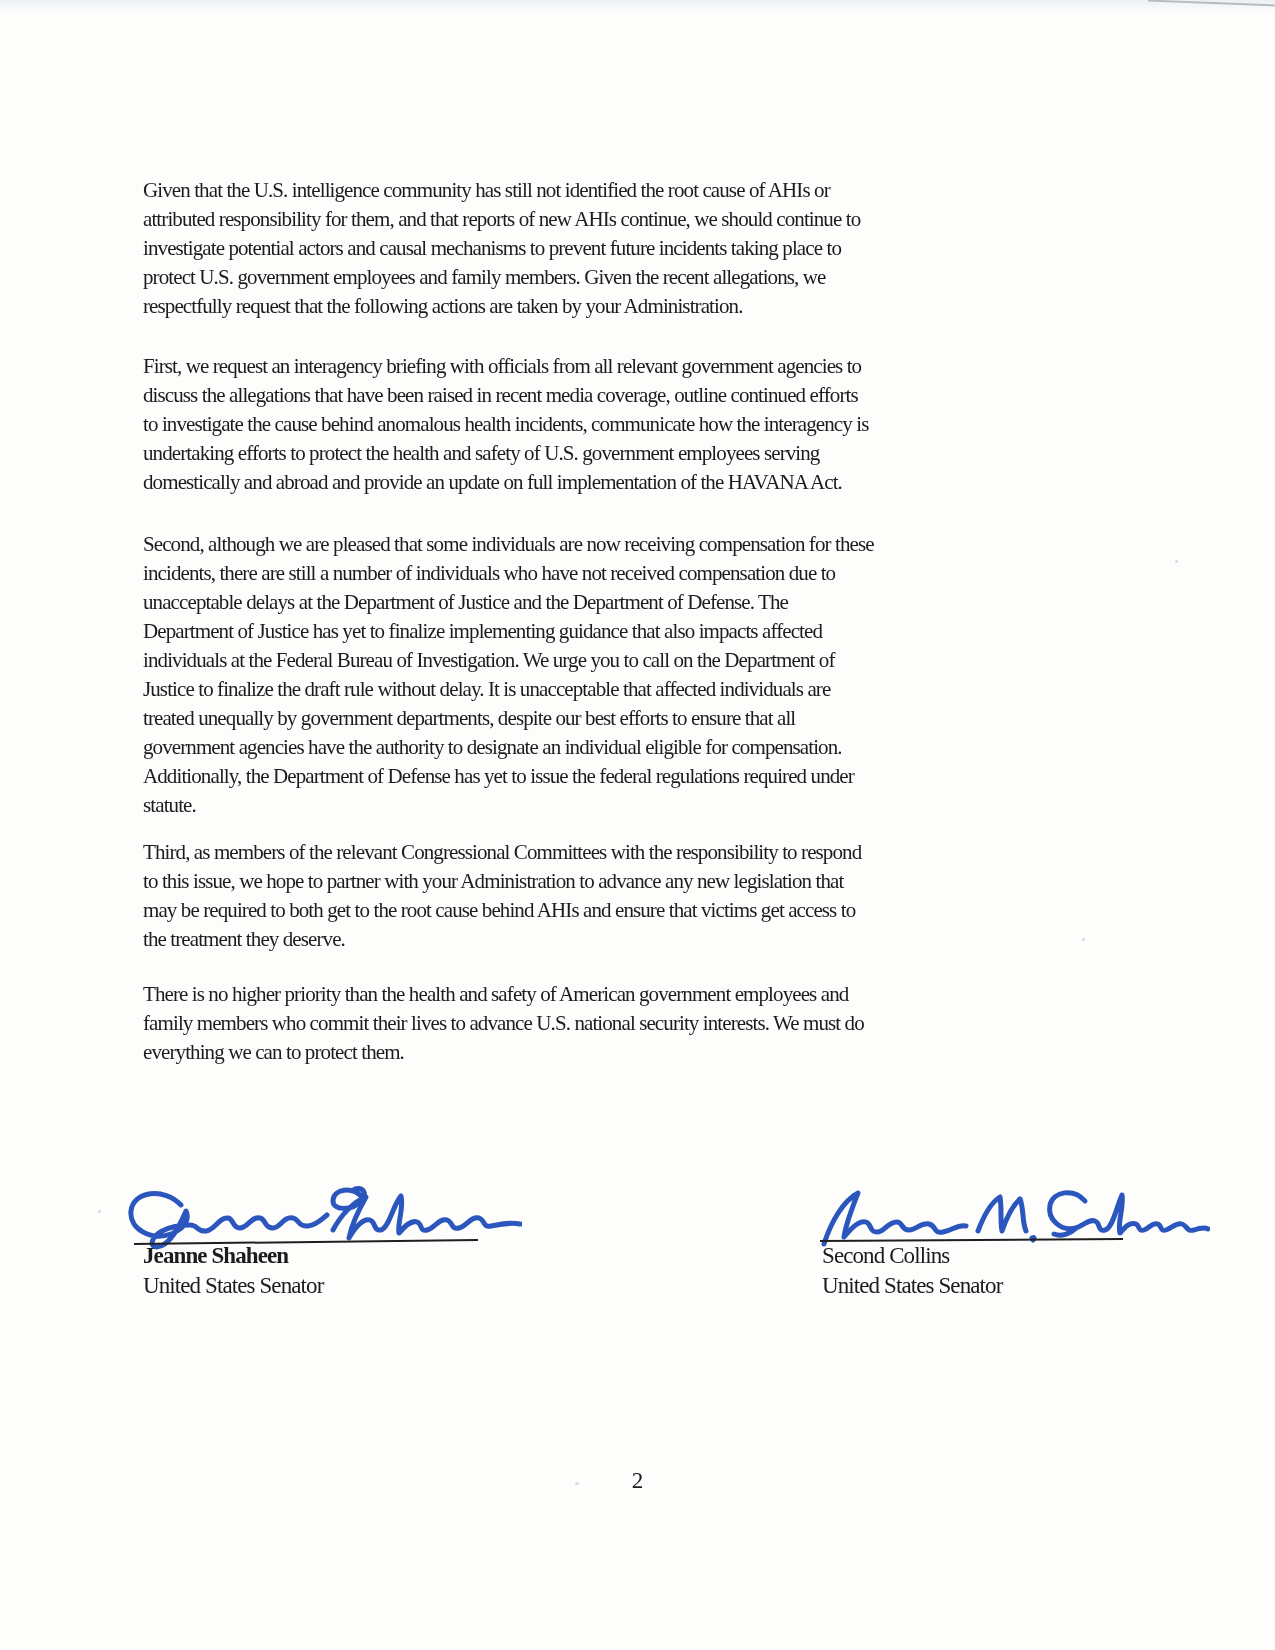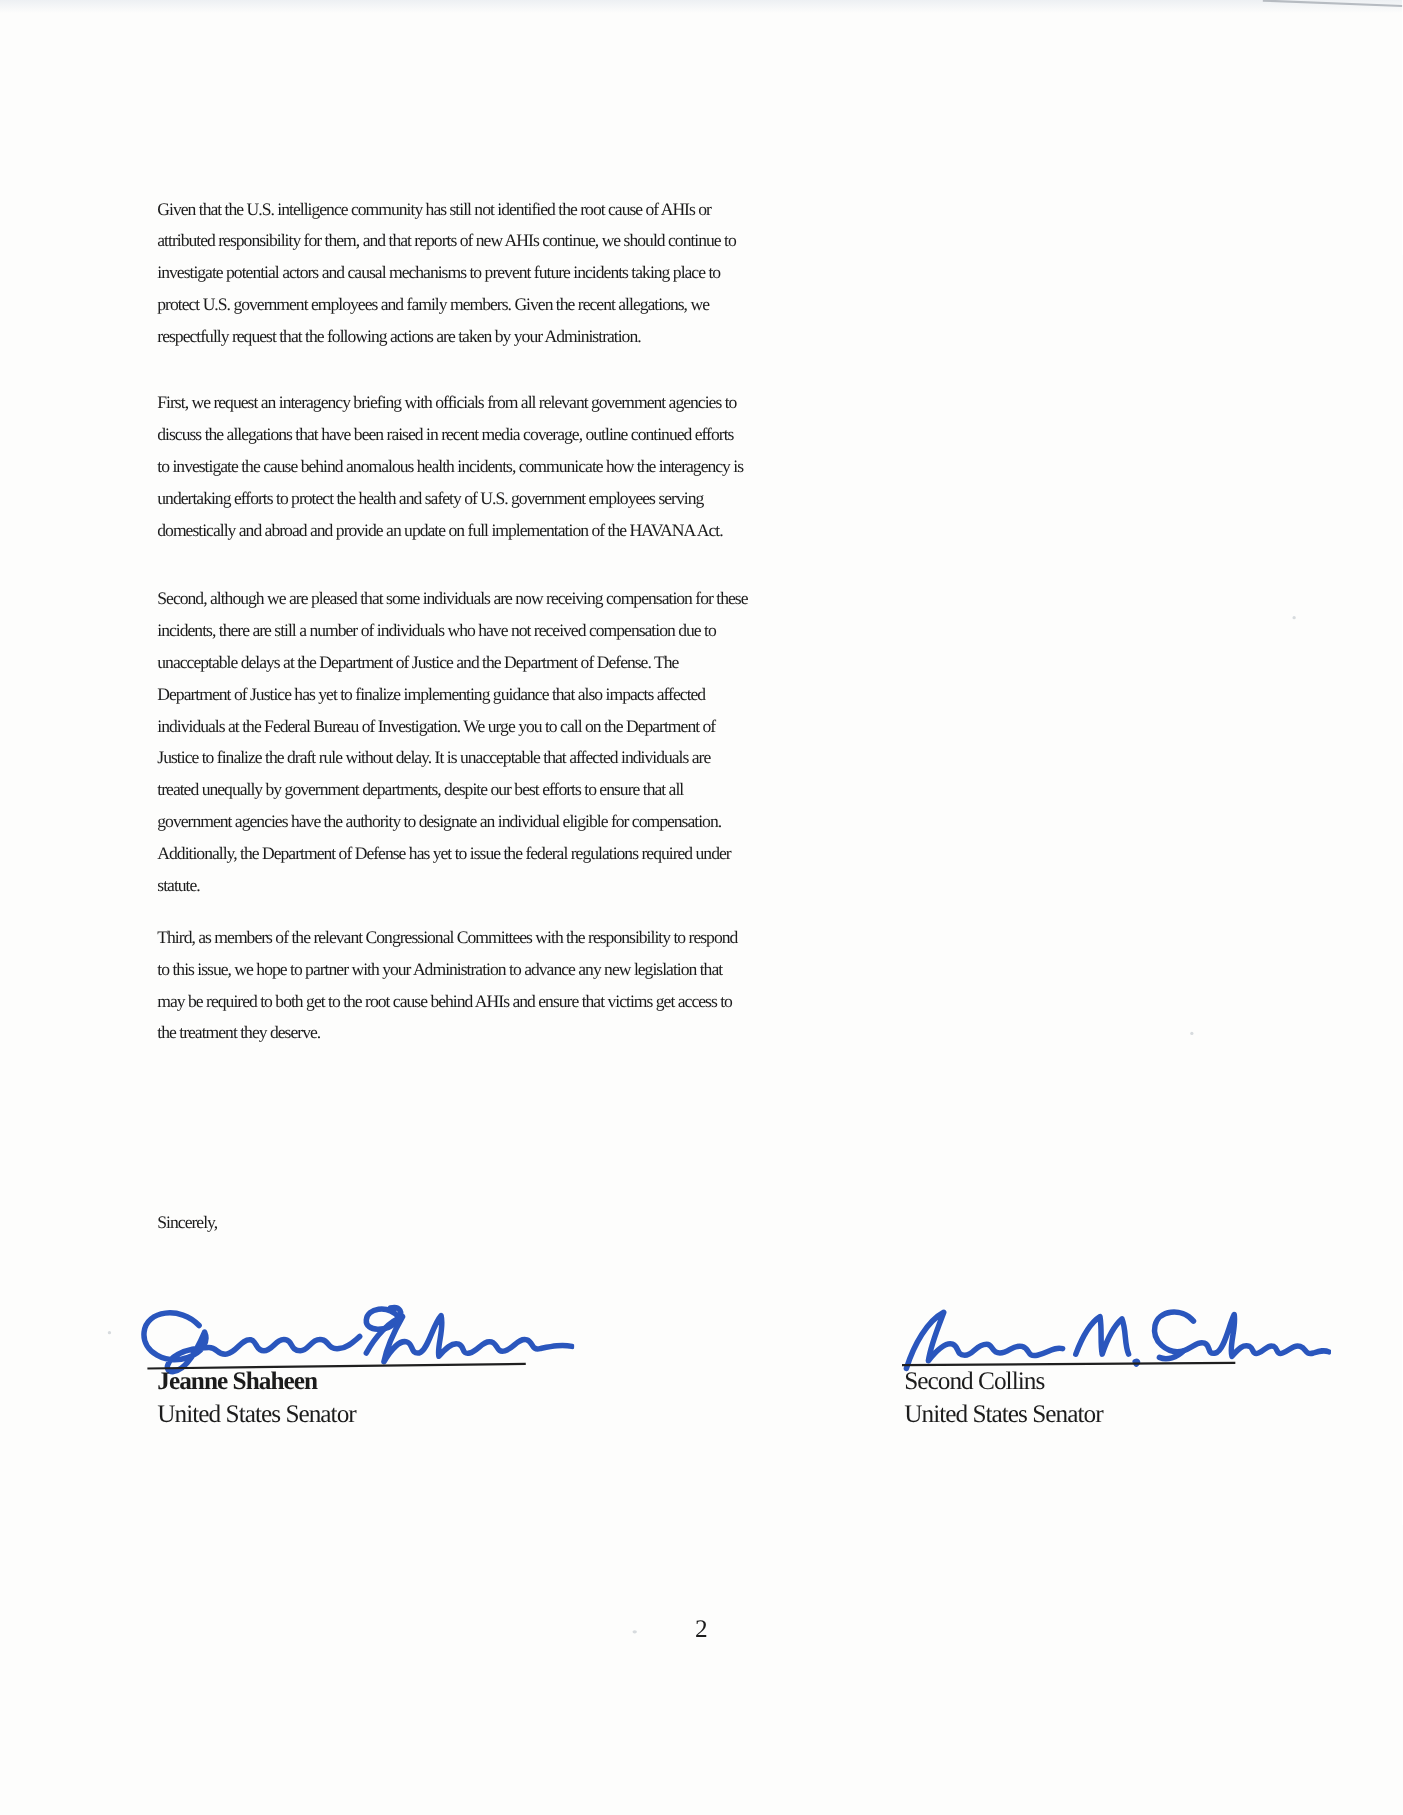--- a/index.html
+++ b/index.html
@@ -19,21 +19,21 @@
   }
   .scan-top-line {
     position: absolute; top: 2px; left: 1148px; width: 127px; height: 2px;
     background: #b6bbc1; transform: rotate(2.2deg);
   }
   .speck { position: absolute; border-radius: 50%; background: #d7dbde; }
   .para {
     position: absolute;
     left: 143px;
     width: 1080px;
-    font-size: 16px;
+    font-size: 21px;
     line-height: 29px;
     letter-spacing: -0.9px;
     white-space: pre-line;
   }
   .sig-script { position: absolute; }
   .sig-rule { position: absolute; height: 2px; background: #1f1f1f; }
   .sig-name, .sig-title {
     position: absolute;
     font-size: 23px;
     line-height: 29px;
@@ -76,21 +76,23 @@
 individuals at the Federal Bureau of Investigation. We urge you to call on the Department of
 Justice to finalize the draft rule without delay. It is unacceptable that affected individuals are
 treated unequally by government departments, despite our best efforts to ensure that all
 government agencies have the authority to designate an individual eligible for compensation.
 Additionally, the Department of Defense has yet to issue the federal regulations required under
 statute.</p>
   <p class="para" style="top:838px">Third, as members of the relevant Congressional Committees with the responsibility to respond
 to this issue, we hope to partner with your Administration to advance any new legislation that
 may be required to both get to the root cause behind AHIs and ensure that victims get access to
 the treatment they deserve.</p>
-  <p class="para" style="top:1097px">Sincerely,</p>
+  <p class="para" style="top:980px">There is no higher priority than the health and safety of American government employees and
+family members who commit their lives to advance U.S. national security interests. We must do
+everything we can to protect them.</p>
 
   <svg class="sig-script" style="left:124px; top:1184px;" width="398" height="68" viewBox="0 0 398 68">
     <g fill="none" stroke="#2a56bd" stroke-width="5" stroke-linecap="round" stroke-linejoin="round">
       <path d="M57,21 C40,3 9,7 7,27 C5,45 27,57 47,50 C60,45 66,36 62,27 C56,41 46,62 33,63 C25,63 27,53 38,47 C48,42 58,41 66,41 C74,41 73,48 82,47 C92,45 95,33 104,34 C110,35 108,44 116,44 C124,44 127,32 136,34 C142,35 140,44 149,44 C157,44 159,32 169,34 C175,35 174,43 184,42 C193,41 198,35 203,31"></path>
       <path d="M238,13 C228,2 210,5 209,16 C208,27 228,27 237,17 C244,9 239,3 231,5"></path>
       <path d="M209,46 C217,31 230,17 242,13 C234,27 227,44 225,54 C232,42 240,34 246,36 C252,38 249,47 257,46 C265,44 269,21 277,12 C280,24 273,40 275,49 C281,42 287,36 293,38 C299,40 295,48 303,46 C311,44 315,34 323,36 C329,38 327,46 335,44 C343,42 347,32 355,34 C361,36 359,44 367,42 C377,40 386,38 396,40"></path>
     </g>
   </svg>
   <div class="sig-rule" style="left:134px; top:1241px; width:344px; transform:rotate(-0.7deg);"></div>
   <div class="sig-name" style="left:143px; top:1241px;font-weight:bold;">Jeanne Shaheen</div>

